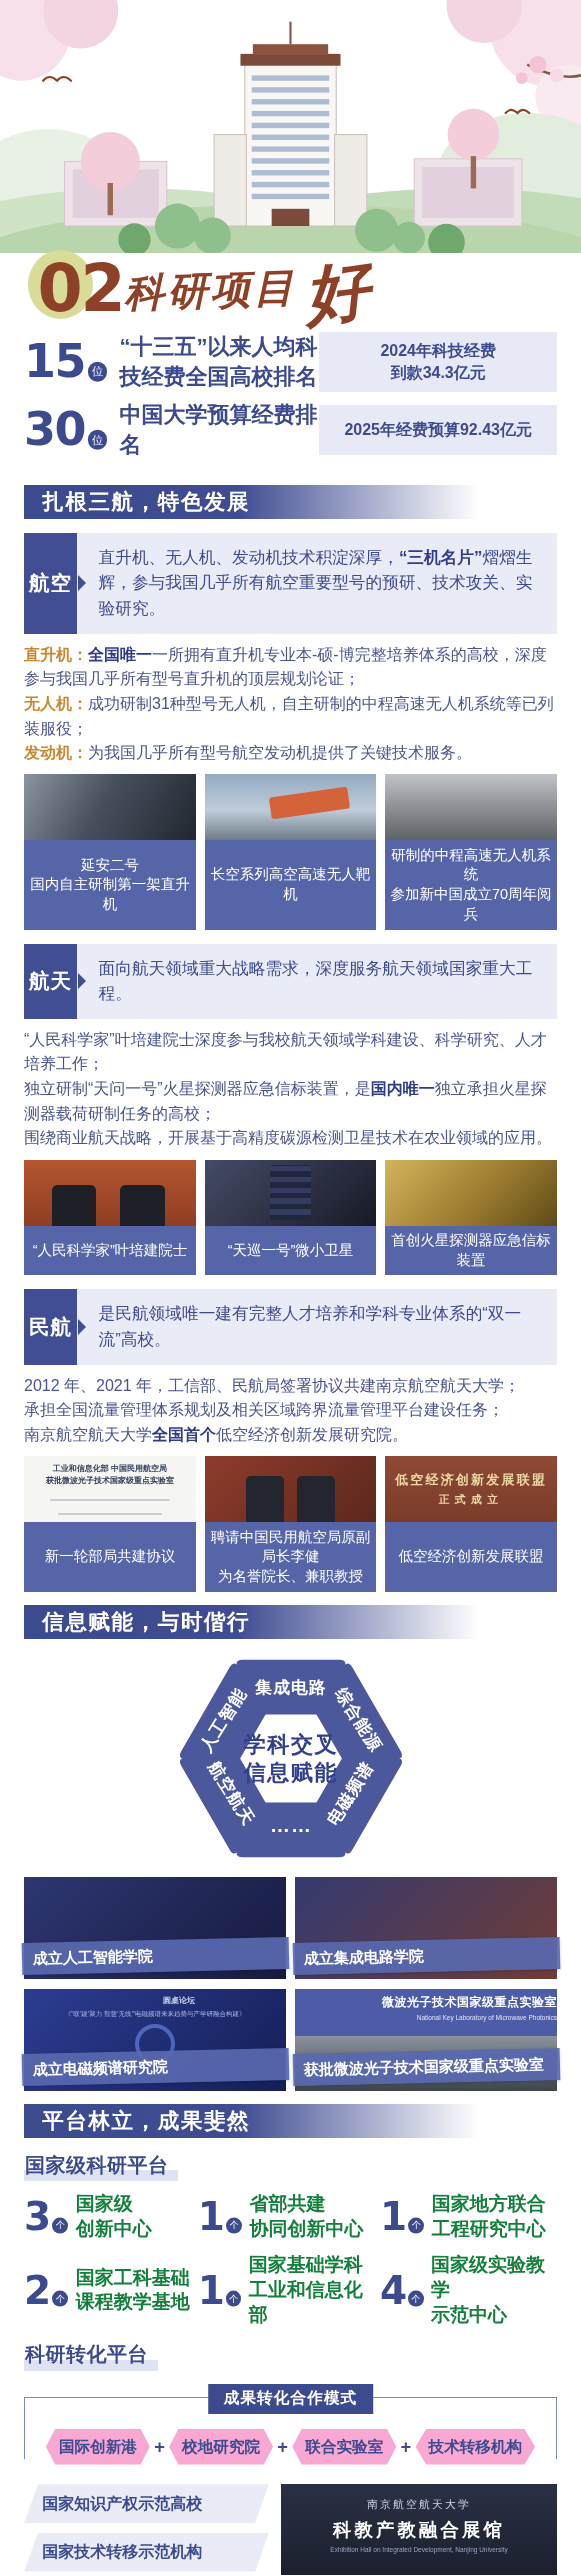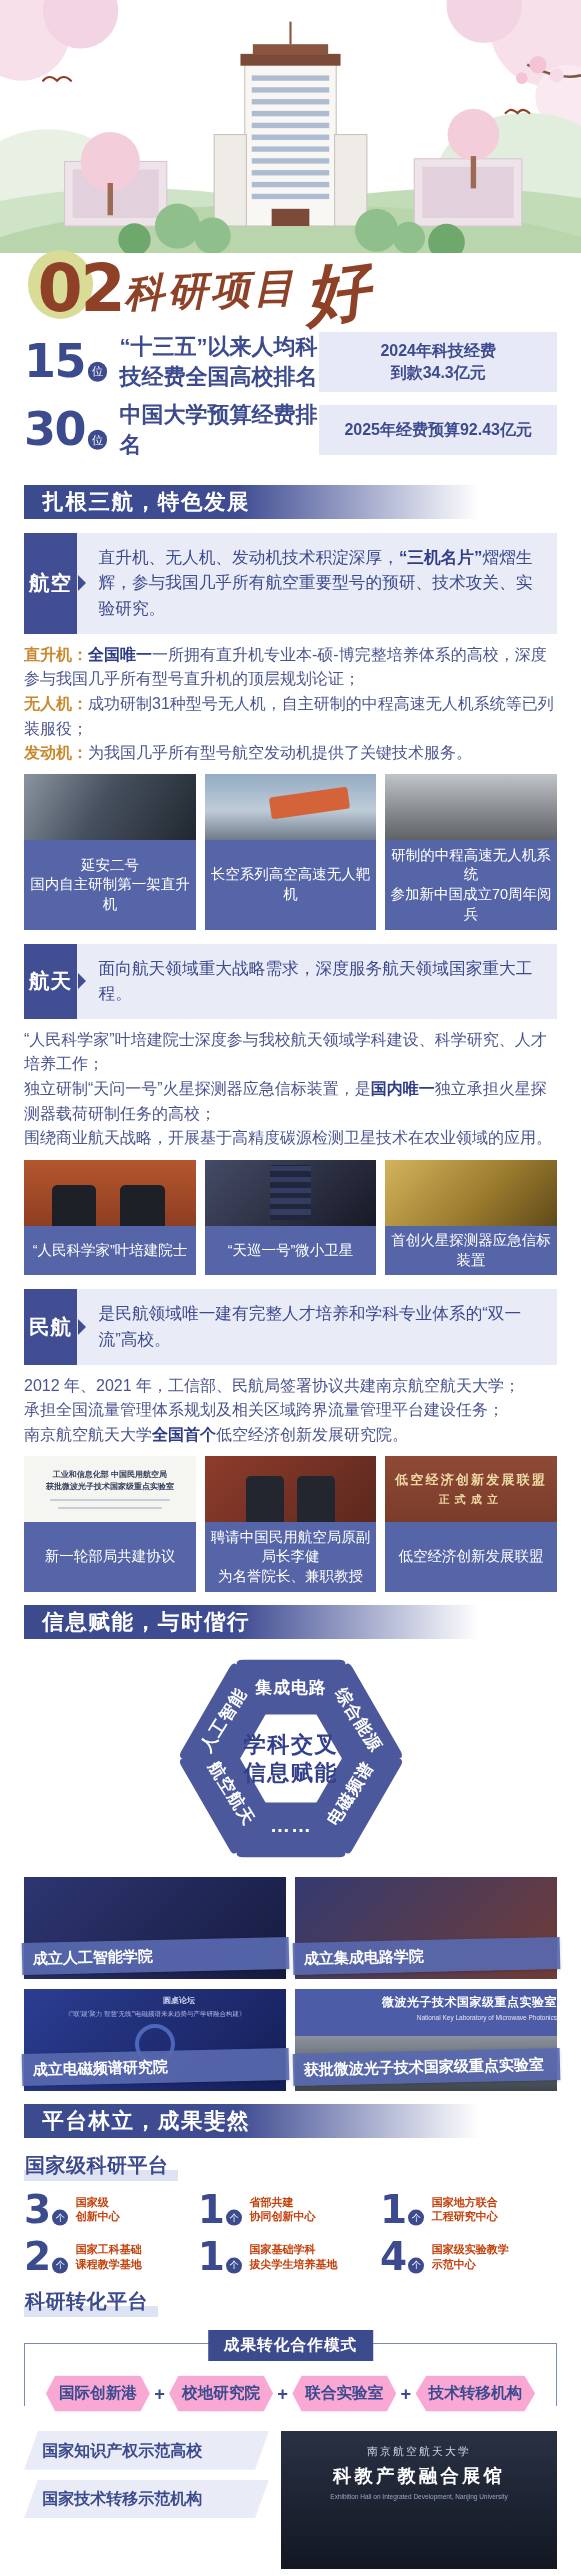--- a/index.html
+++ b/index.html
@@ -51,21 +51,21 @@
 
   .ph-heli { background:linear-gradient(120deg,#8b94a0 0%,#46505e 45%,#20272f 100%); }
   .ph-drone { background:linear-gradient(180deg,#93abc2 0%,#bfccd8 55%,#6e7b8a 100%); }
   .ph-drone .blob { position:absolute; left:38%; top:26%; width:46%; height:34%; background:#d4633a; transform:rotate(-8deg); border-radius:3.2px; }
   .ph-parade { background:linear-gradient(180deg,#c0c3c7 0%,#84888d 60%,#5f6periode366 100%); background:linear-gradient(180deg,#c0c3c7 0%,#84888d 60%,#5f6366 100%); }
   .ph-ye { background:linear-gradient(180deg,#b5562f 0%,#8e3e22 100%); }
   .ph-ye .fig { position:absolute; bottom:0; width:26%; height:62%; background:#1d2026; border-radius:5.4px 5.4px 0 0; }
   .ph-beacon { background:linear-gradient(135deg,#d3b45c 0%,#9c7c2f 55%,#5f4a18 100%); }
   .ph-sat { background:linear-gradient(135deg,#454b66 0%,#171a26 100%); }
   .ph-sat .panel { position:absolute; left:38%; top:8%; width:24%; height:84%; background:repeating-linear-gradient(0deg,#20263d 0 5.4px,#343d60 5.4px 10.8px); border-radius:2.2px; }
-  .ph-doc { background:#f5f5f2; display:flex; flex-direction:column; align-items:center; justify-content:center; gap:6px; }
+  .ph-doc { background:#f5f5f2; display:flex; flex-direction:column; align-items:center; justify-content:center; gap:12px; }
   .ph-doc .doc-t { font-size:8px; font-weight:800; color:#33405c; text-align:center; line-height:1.5; }
   .ph-doc .doc-l { width:70%; height:2.2px; background:#c8ccd4; border-radius:1.1px; }
   .ph-lijian { background:linear-gradient(135deg,#8e3c2c 0%,#5c281d 100%); }
   .ph-lijian .fig { position:absolute; bottom:0; width:22%; height:70%; background:#23262e; border-radius:4.8px 4.8px 0 0; }
   .ph-lowalt { background:linear-gradient(180deg,#8f4a35 0%,#7a3c2a 100%); display:flex; flex-direction:column; align-items:center; justify-content:center; gap:4.3px; }
   .ph-lowalt .g1 { color:#ecd9a4; font-size:13px; font-weight:800; letter-spacing:2.2px; }
   .ph-lowalt .g2 { color:#ecd9a4; font-size:10.8px; font-weight:800; letter-spacing:5.4px; }
 
   
   .hex-wrap { display:flex; justify-content:center; margin-top:4.3px; }
@@ -84,21 +84,21 @@
   .ph-mw { background:linear-gradient(180deg,#4d5ca6 0%,#4d5ca6 46%,#8b929c 46%,#3f454d 100%); display:flex; flex-direction:column; align-items:flex-end; padding-top:5.4px; }
   .ph-mw .m1 { color:#fff; font-size:12px; font-weight:800; letter-spacing:0.5px; }
   .ph-mw .m2 { color:#e3e7f8; font-size:6.5px; margin-top:2.2px; }
 
   
   .sub-label { margin:14px 24px 0; display:inline-block; font-size:20px; font-weight:800; color:#3c4a8e; letter-spacing:0.5px; background:linear-gradient(180deg,rgba(0,0,0,0) 62%,#dde3f3 62%); padding:0 9.7px 2.2px 1.1px; }
   .nat-grid { display:grid; grid-template-columns:1fr 1.05fr 1.05fr; gap:12px 5.4px; margin:10.8px 24px 0; }
   .nat-item { display:flex; align-items:center; }
   .nat-num { font-size:39px; font-weight:800; color:#3c4a8e; letter-spacing:-1.1px; line-height:.9; font-family:"DejaVu Sans",sans-serif; }
   .nat-badge { width:16px; height:16px; border-radius:50%; background:#3c4a8e; color:#fff; font-size:9.2px; display:inline-flex; align-items:center; justify-content:center; margin-left:2.2px; transform:translateY(8.6px); }
-  .nat-txt { margin-left:7.5px; font-size:11px; font-weight:700; color:#c2410c; line-height:1.3; white-space:pre-line; }
+  .nat-txt { margin-left:7.5px; font-size:19px; font-weight:700; color:#15803d; line-height:1.3; white-space:pre-line; }
 
   
   .flow { position:relative; margin:26px 24px 0; border:1.1px solid #7d89bd; border-bottom:none; padding:21.5px 9.7px 4.3px; }
   .flow-title { position:absolute; top:-14px; left:50%; transform:translateX(-50%); background:#3c4a8e; color:#fff; font-size:15.6px; font-weight:700; padding:4.8px 16px; letter-spacing:1.1px; white-space:nowrap; }
   .flow-items { display:flex; align-items:center; justify-content:center; gap:3.2px; transform:translateY(9.7px); }
   .flow-item { background:#f9a8d4; color:#3c4a8e; font-size:15.6px; font-weight:700; padding:7.5px 13px; clip-path:polygon(9% 0,91% 0,100% 50%,91% 100%,9% 100%,0 50%); white-space:nowrap; }
   .flow-plus { color:#3c4a8e; font-size:18.3px; font-weight:800; padding:0 1.1px; }
 
   .transform-row { display:flex; gap:12px; margin:25px 24px 0; align-items:stretch; }
   .ttags { width:245px; display:flex; flex-direction:column; gap:9.7px; justify-content:flex-start; }
@@ -423,21 +423,21 @@
     <div class="nat-item">
       <span class="nat-num">2</span>
         <span class="nat-badge">个</span>
       <span class="nat-txt">国家工科基础
 课程教学基地</span>
     </div>
     <div class="nat-item">
       <span class="nat-num">1</span>
         <span class="nat-badge">个</span>
       <span class="nat-txt">国家基础学科
-拔尖学生培养基地</span>
+工业和信息化部</span>
     </div>
     <div class="nat-item">
       <span class="nat-num">4</span>
         <span class="nat-badge">个</span>
       <span class="nat-txt">国家级实验教学
 示范中心</span>
     </div>
   </div>
 
   <div class="sub-label">科研转化平台</div>

